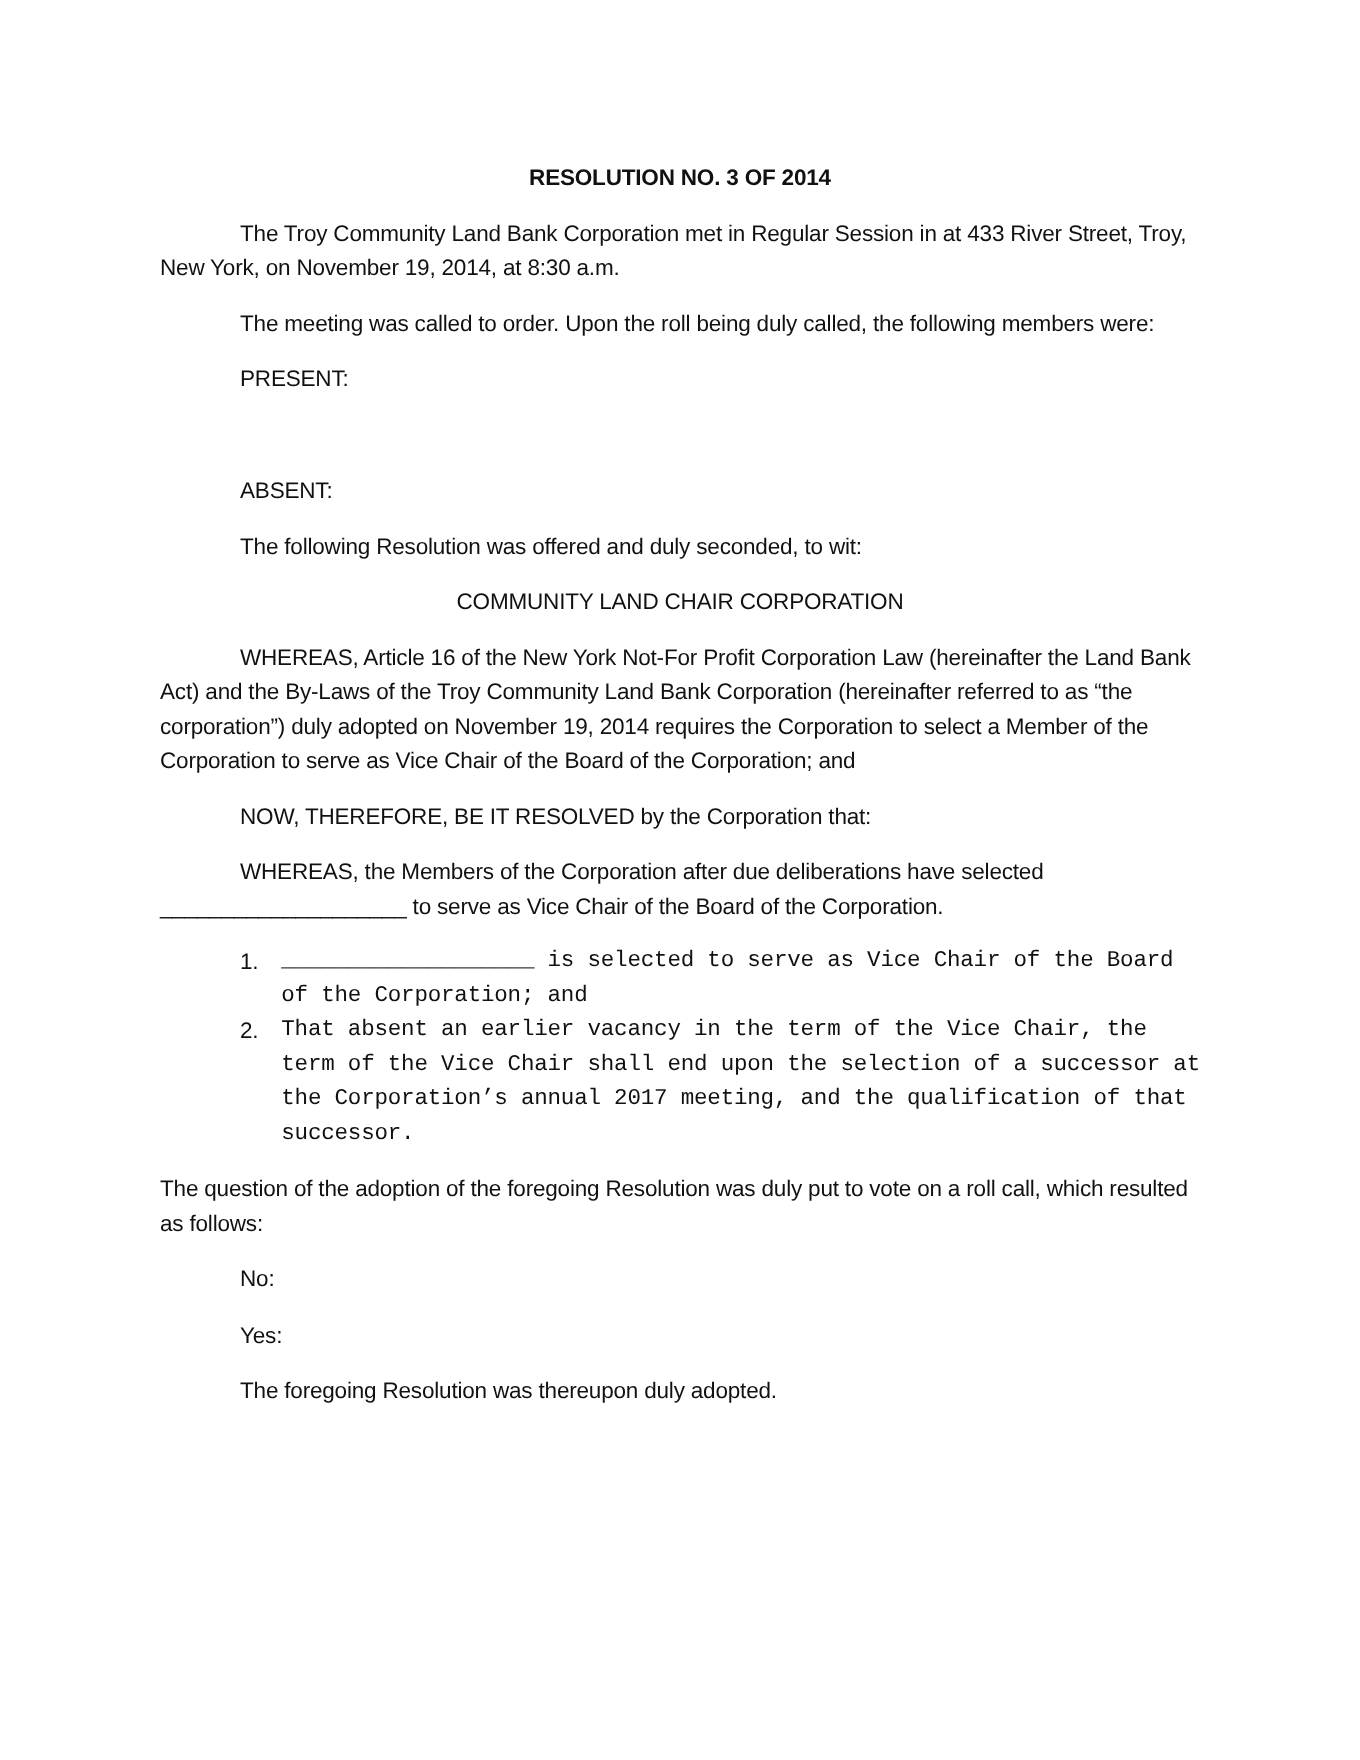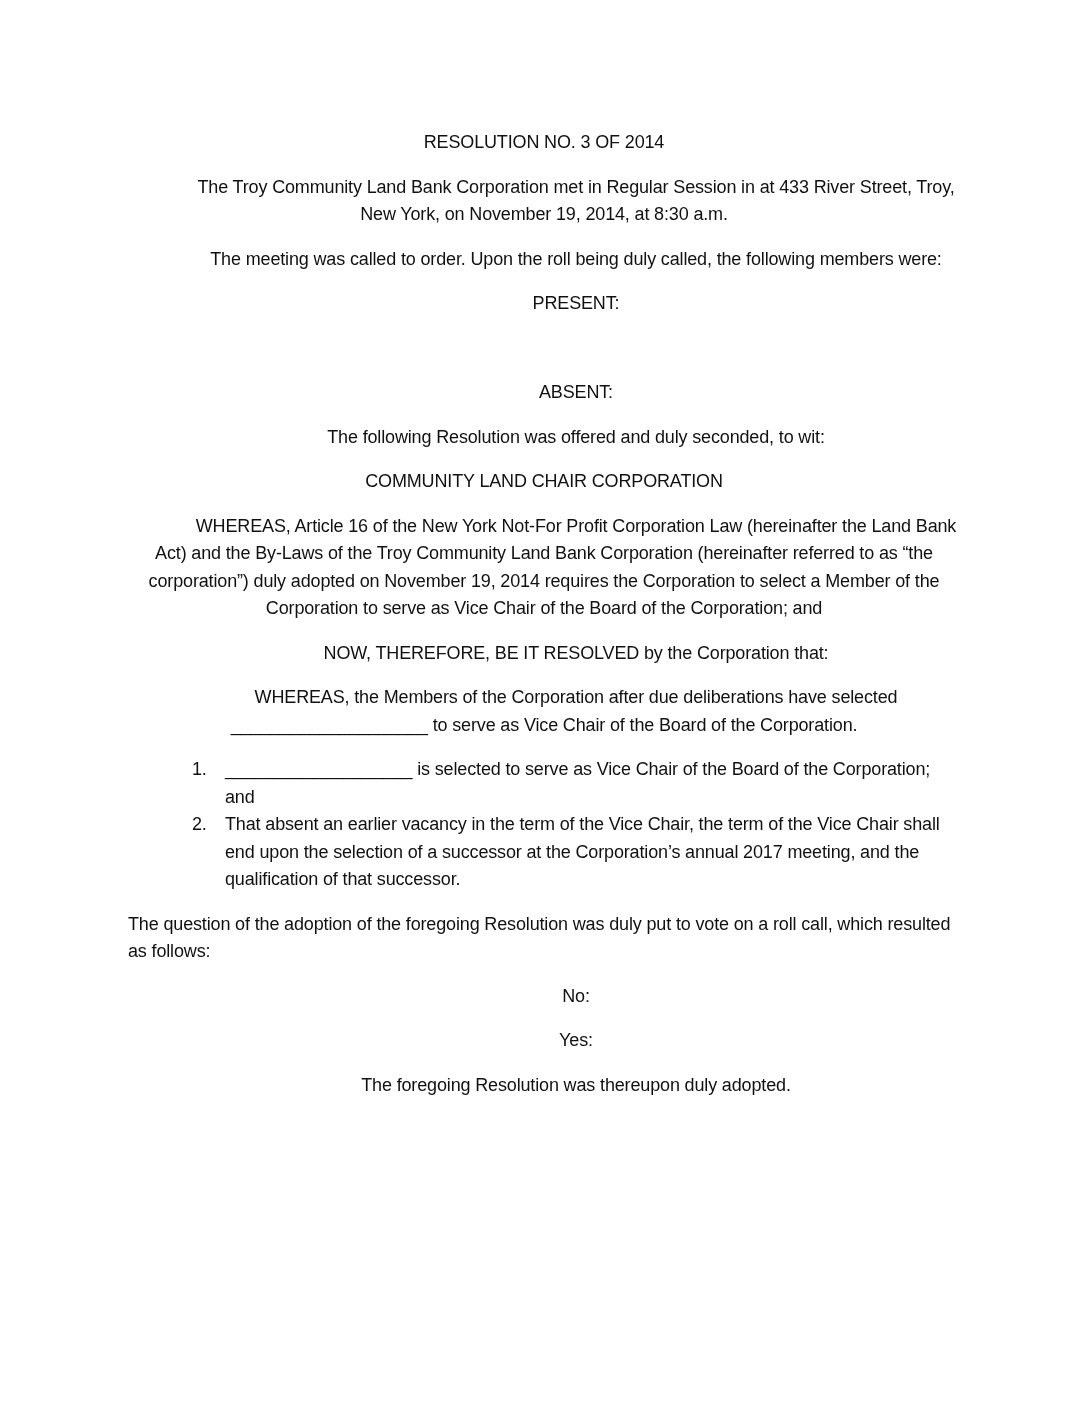--- a/index.html
+++ b/index.html
@@ -16,31 +16,31 @@
     height: 1408px;
     padding: 129px 128px 0 128px;
     background: #ffffff;
   }
   .doc {
     font-size: 18px;
     line-height: 27.5px;
     letter-spacing: -0.15px;
   }
   .para { margin-bottom: 17px; }
-  .indent { text-indent: 64px; text-align: center; }
+  .indent { text-indent: 64px; }
   .title {
     text-align: center;
-    font-weight: normal;
+    font-weight: bold;
   }
   .heading-line { white-space: nowrap; text-align: center; }
   .spacer-para { height: 27.5px; margin-bottom: 17px; }
   .numbered-list { margin-left: 64px; margin-bottom: 17px; }
   .list-item { display: flex; }
   .list-marker { flex: 0 0 33px; width: 33px; }
-  .list-text { flex: 1 1 auto; }
+  .list-text { flex: 1 1 auto; font-family: Liberation Mono, monospace; }
 </style>
 </head>
 <body>
 
 <div class="page">
   <div class="doc">
 
     <div class="para title">RESOLUTION NO. 3 OF 2014</div>
 
     <div class="para indent">The Troy Community Land Bank Corporation met in Regular Session in at 433 River Street, Troy, New York, on November 19, 2014, at 8:30 a.m.</div>

